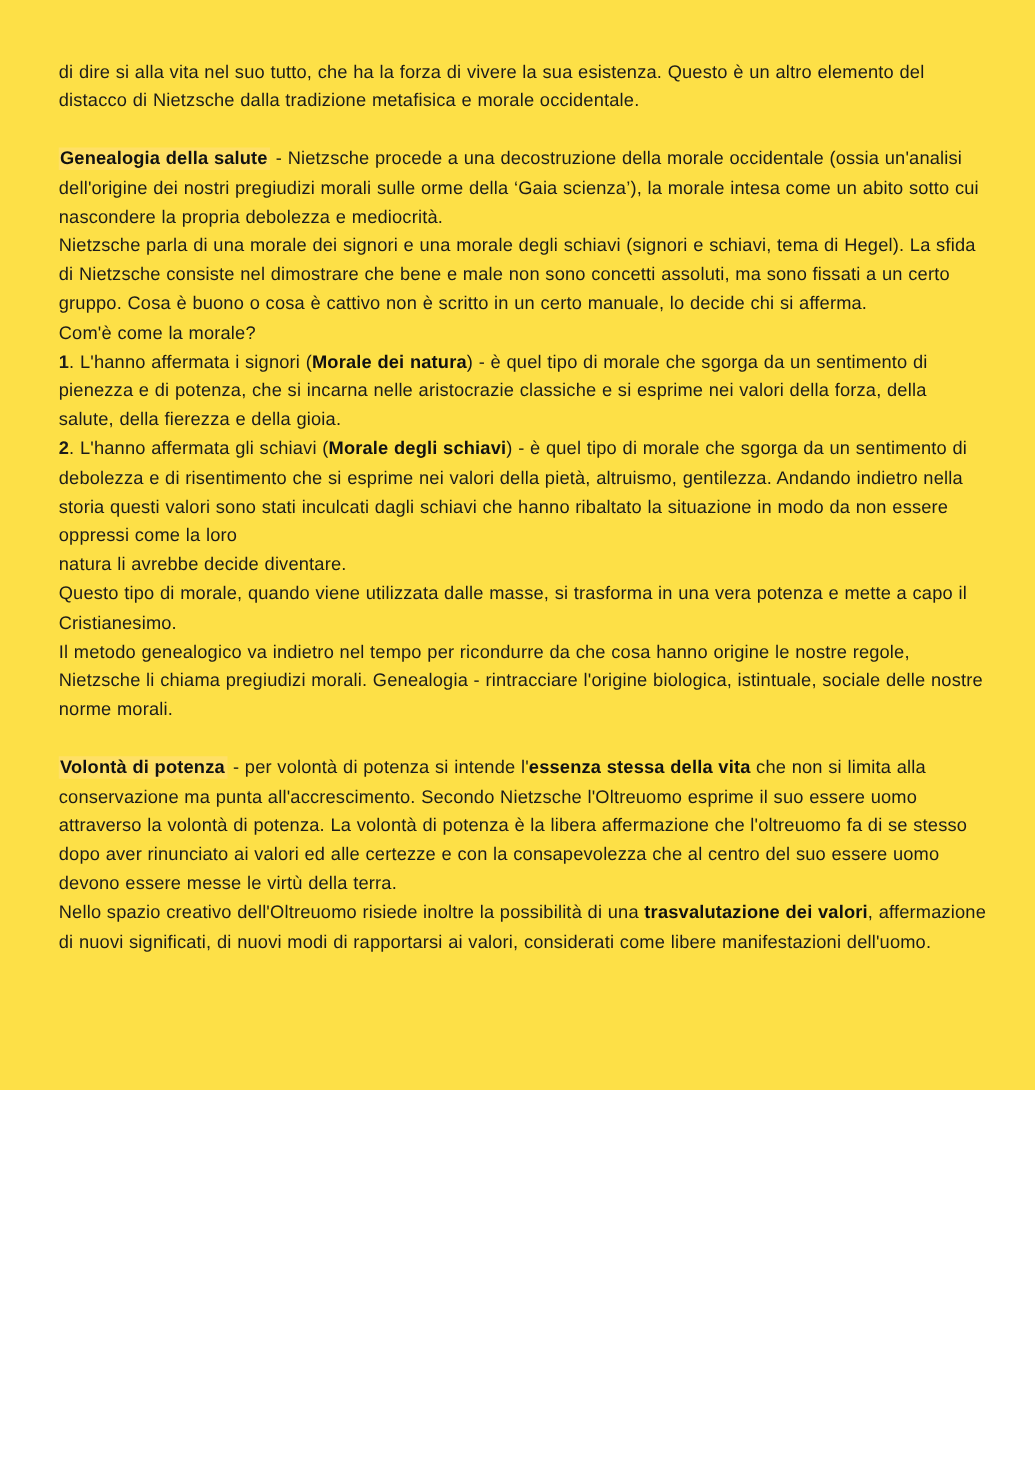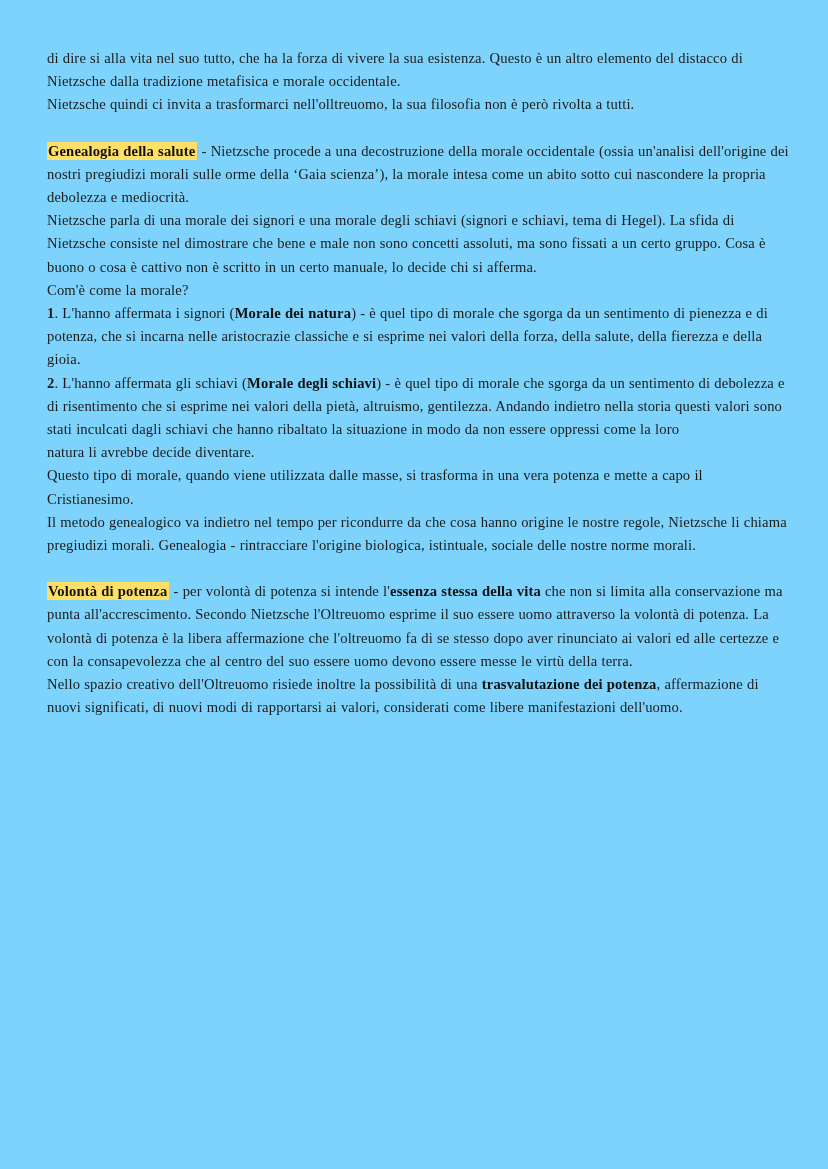--- a/index.html
+++ b/index.html
@@ -14,24 +14,23 @@
     position: relative;
     overflow: hidden;
     font-family: "Liberation Sans", sans-serif;
     color: #1a1a1a;
     -webkit-font-smoothing: antialiased;
   }
 
   #page {
     box-sizing: border-box;
     width: 828px;
-    height: 1169px;
+    height: 872px;
     padding: 47px 40px 0 47px;
-    background: #7dd3fc;
-    font-family: Liberation Serif, serif;
+    background: #fde047;
   }
 
   .doc-body {
     width: 742px;
   }
 
   
   .para {
     font-size: 14.6px;
     line-height: 23.2px;
@@ -66,37 +65,36 @@
   }
 </style>
 </head>
 <body>
 
 <div id="page">
   <div class="doc-body">
 
     <p class="para">
       <span>di dire si alla vita nel suo tutto, che ha la forza di vivere la sua esistenza. Questo è un altro elemento del distacco di Nietzsche dalla tradizione metafisica e morale occidentale.</span><br>
-      <span>Nietzsche quindi ci invita a trasformarci nell'olltreuomo, la sua filosofia non è però rivolta a tutti.</span>
     </p>
 
     <div class="gap"></div>
 
     <p class="para">
       <span class="hl">Genealogia della salute</span><span> - Nietzsche procede a una decostruzione della morale occidentale (ossia un'analisi dell'origine dei nostri pregiudizi morali sulle orme della ‘Gaia scienza’), la morale intesa come un abito sotto cui nascondere la propria debolezza e mediocrità.</span><br>
       <span>Nietzsche parla di una morale dei signori e una morale degli schiavi (signori e schiavi, tema di Hegel). La sfida di Nietzsche consiste nel dimostrare che bene e male non sono concetti assoluti, ma sono fissati a un certo gruppo. Cosa è buono o cosa è cattivo non è scritto in un certo manuale, lo decide chi si afferma.</span><br>
       <span>Com'è come la morale?</span><br>
       <span class="num">1</span><span>. L'hanno affermata i signori (</span><b>Morale dei natura</b><span>) - è quel tipo di morale che sgorga da un sentimento di pienezza e di potenza, che si incarna nelle aristocrazie classiche e si esprime nei valori della forza, della salute, della fierezza e della gioia.</span><br>
       <span class="num">2</span><span>. L'hanno affermata gli schiavi (</span><b>Morale degli schiavi</b><span>) - è quel tipo di morale che sgorga da un sentimento di debolezza e di risentimento che si esprime nei valori della pietà, altruismo, gentilezza. Andando indietro nella storia questi valori sono stati inculcati dagli schiavi che hanno ribaltato la situazione in modo da non essere oppressi come la loro</span><br>
       <span>natura li avrebbe decide diventare.</span><br>
       <span>Questo tipo di morale, quando viene utilizzata dalle masse, si trasforma in una vera potenza e mette a capo il Cristianesimo.</span><br>
       <span>Il metodo genealogico va indietro nel tempo per ricondurre da che cosa hanno origine le nostre regole, Nietzsche li chiama pregiudizi morali. Genealogia - rintracciare l'origine biologica, istintuale, sociale delle nostre norme morali.</span>
     </p>
 
     <div class="gap"></div>
 
     <p class="para">
       <span class="hl">Volontà di potenza</span><span> - per volontà di potenza si intende l'</span><b>essenza stessa della vita</b><span> che non si limita alla conservazione ma punta all'accrescimento. Secondo Nietzsche l'Oltreuomo esprime il suo essere uomo attraverso la volontà di potenza. La volontà di potenza è la libera affermazione che l'oltreuomo fa di se stesso dopo aver rinunciato ai valori ed alle certezze e con la consapevolezza che al centro del suo essere uomo devono essere messe le virtù della terra.</span><br>
-      <span>Nello spazio creativo dell'Oltreuomo risiede inoltre la possibilità di una </span><b>trasvalutazione dei potenza</b><span>, affermazione di nuovi significati, di nuovi modi di rapportarsi ai valori, considerati come libere manifestazioni dell'uomo.</span>
+      <span>Nello spazio creativo dell'Oltreuomo risiede inoltre la possibilità di una </span><b>trasvalutazione dei valori</b><span>, affermazione di nuovi significati, di nuovi modi di rapportarsi ai valori, considerati come libere manifestazioni dell'uomo.</span>
     </p>
 
   </div>
 </div>
 
 </body></html>

